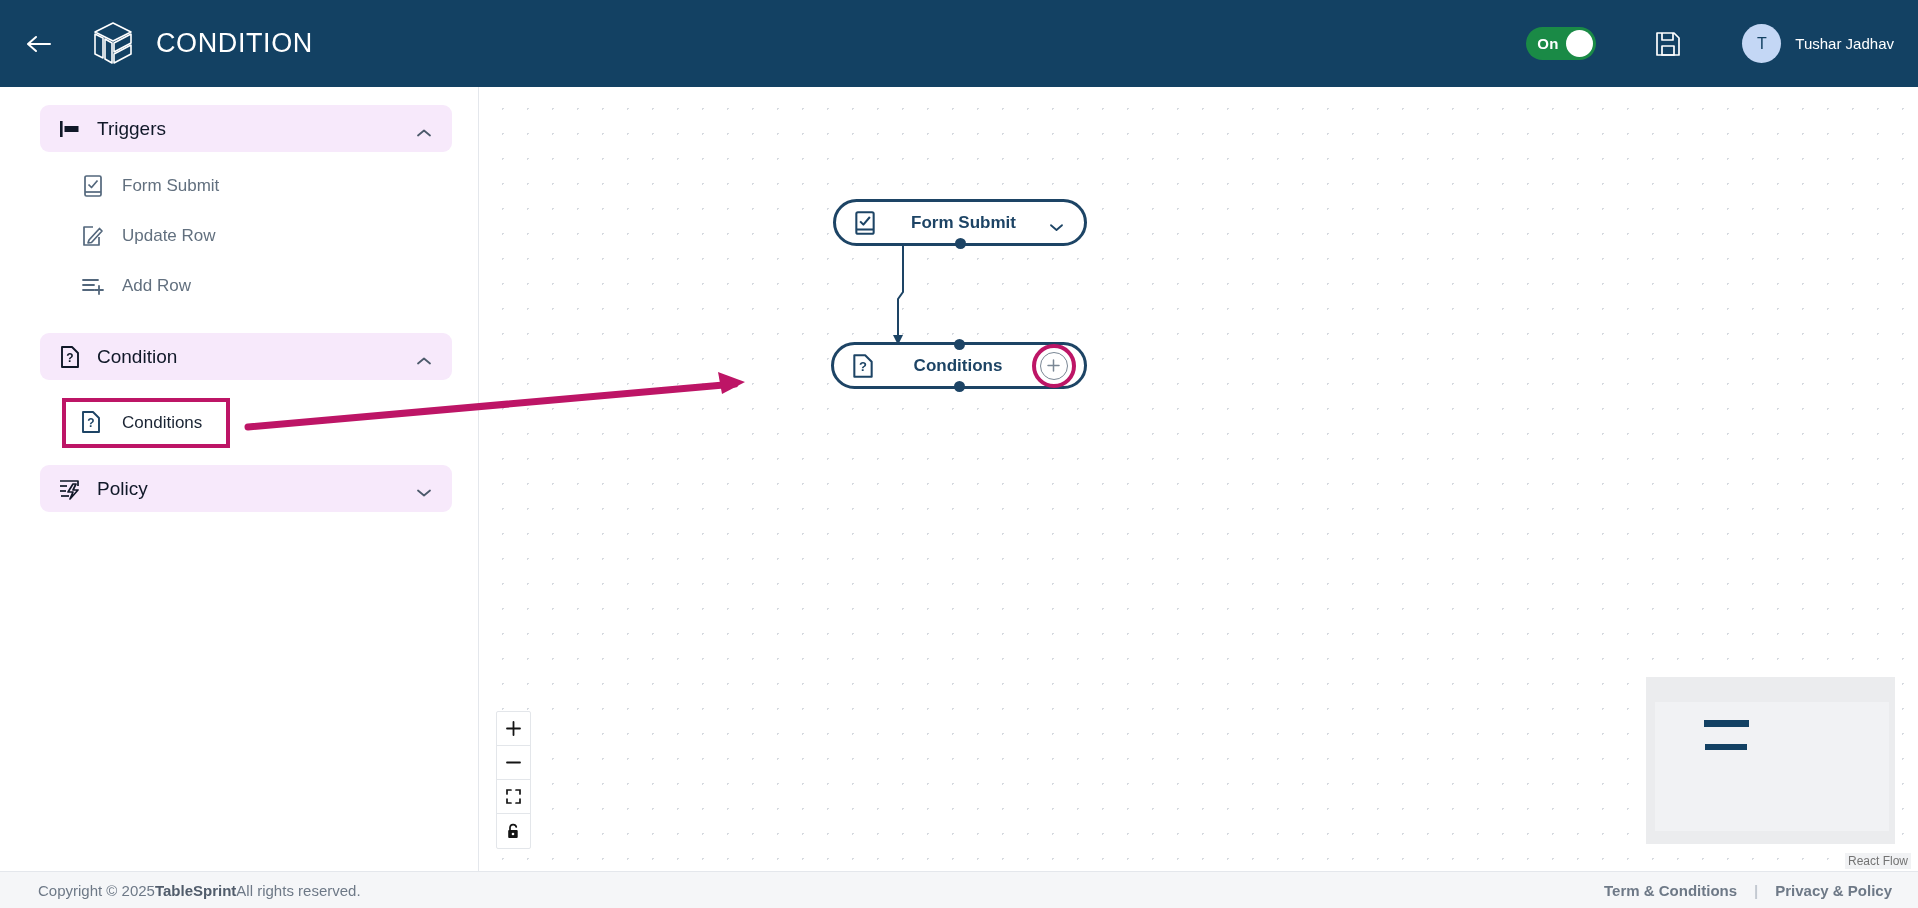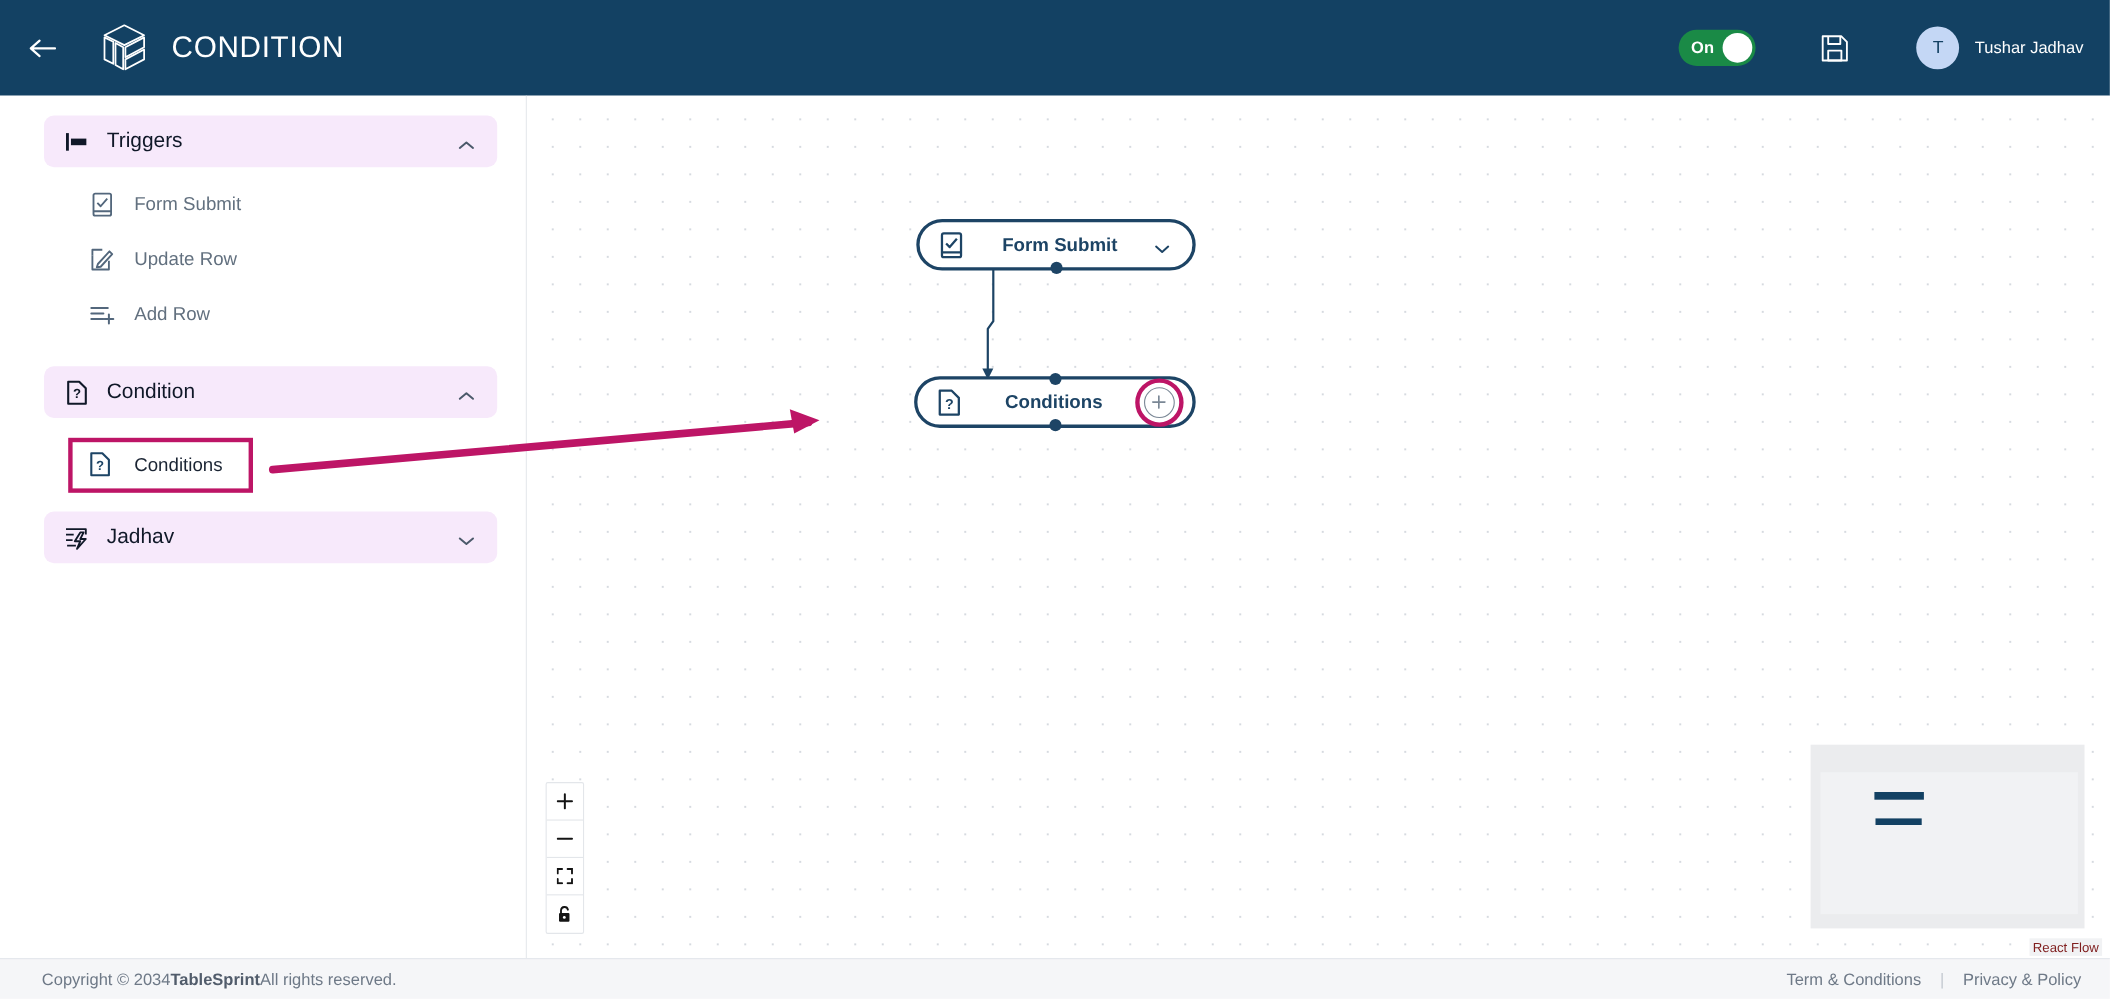--- a/index.html
+++ b/index.html
@@ -198,21 +198,21 @@
   .minimap-inner {
     position: absolute; left: 9px; top: 25px;
     width: 234px; height: 129px;
     background: #f1f2f4;
   }
   .mm-node {
     position: absolute; background: #134163;
   }
   .attribution {
     position: absolute; right: 7px; bottom: 2px;
-    font-size: 12px; color: #7f1d1d; background: #f1f2f4;
+    font-size: 12px; color: #737373; background: #f1f2f4;
     padding: 1px 3px;
   }
 
   
   .annotation-arrow {
     position: absolute; left: 0; top: 0;
     width: 1918px; height: 908px;
     pointer-events: none; z-index: 50;
   }
 
@@ -220,21 +220,21 @@
   .footer {
     position: absolute; bottom: 0; left: 0;
     width: 1918px; height: 37px;
     background: #f5f6f8;
     border-top: 1px solid #e4e7ec;
     display: flex; align-items: center;
     padding: 0 26px 0 38px;
     font-size: 15px; color: #6e7987;
   }
   .footer .copy-bold { font-weight: 700; color: #515c6b; }
-  .footer-right { margin-left: auto; display: flex; align-items: center; }
+  .footer-right { margin-left: auto; display: flex; align-items: center; font-weight: bold; }
   .footer-link { cursor: pointer; color: #6e7987; }
   .footer-sep { margin: 0 17px; color: #c3c9d1; }
 </style>
 </head>
 <body>
 
 <div class="header">
   <div class="back-btn">
     <svg width="26" height="20" viewBox="0 0 26 20">
       <path d="M2 10 H24 M2 10 L10 3 M2 10 L10 17" stroke="#ffffff" stroke-width="2" fill="none" stroke-linecap="round" stroke-linejoin="round"></path>
@@ -376,21 +376,21 @@
           <svg width="24" height="24" viewBox="0 0 24 24">
             <g stroke="#101828" stroke-width="1.7" fill="none" stroke-linejoin="round">
               <path d="M2 4 H20 V9"></path>
               <path d="M2 9 H9"></path>
                 <path d="M2 14 H8"></path>
               <path d="M3 19 L11 19"></path>
               <path d="M15 7 L10 15 H15 L12 22 L20 13 H15 L18 7 Z"></path>
             </g>
           </svg>
         </span>
-        <span class="sec-label">Jadhav</span>
+        <span class="sec-label">Policy</span>
         <span class="chev">
           <svg width="16" height="10" viewBox="0 0 16 10">
               <path d="M2 2.5 L8 7.5 L14 2.5" stroke="#4c5a6b" stroke-width="1.8" fill="none" stroke-linecap="round" stroke-linejoin="round"></path>
             </svg>
         </span>
       </div>
     </div>
   </div>
 
   <div class="canvas">
@@ -478,21 +478,21 @@
     <div class="attribution">React Flow</div>
   </div>
 </div>
 
 <svg class="annotation-arrow">
   <path d="M248 427 L735 384" stroke="#bd1566" stroke-width="7" fill="none" stroke-linecap="round"></path>
   <path d="M745 382 L718 372 L722 394 Z" fill="#bd1566"></path>
 </svg>
 
 <div class="footer">
-  <span>Copyright © 2034 </span>
+  <span>Copyright © 2025 </span>
   <span class="copy-bold">TableSprint</span>
   <span> All rights reserved.</span>
   <span class="footer-right">
     <span class="footer-link">Term &amp; Conditions</span>
     <span class="footer-sep">|</span>
     <span class="footer-link">Privacy &amp; Policy</span>
   </span>
 </div>
 
 </body></html>

